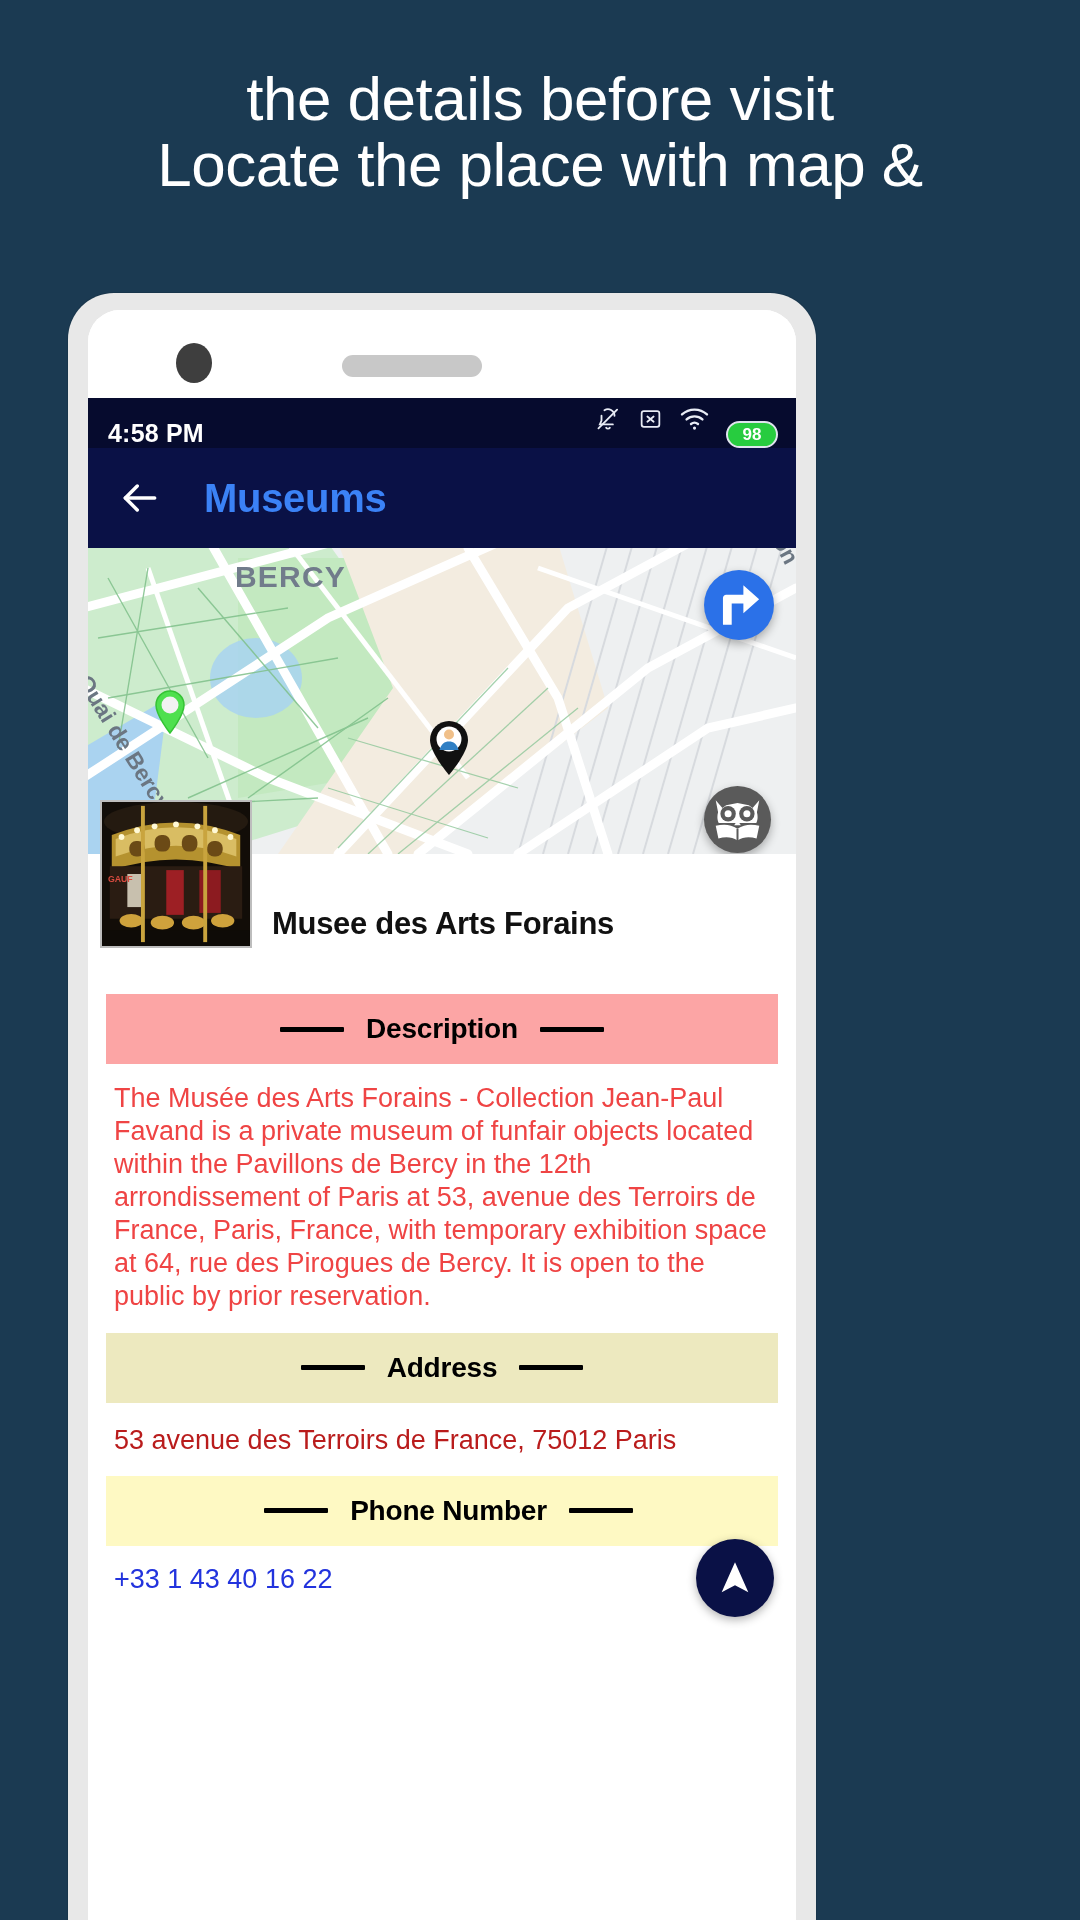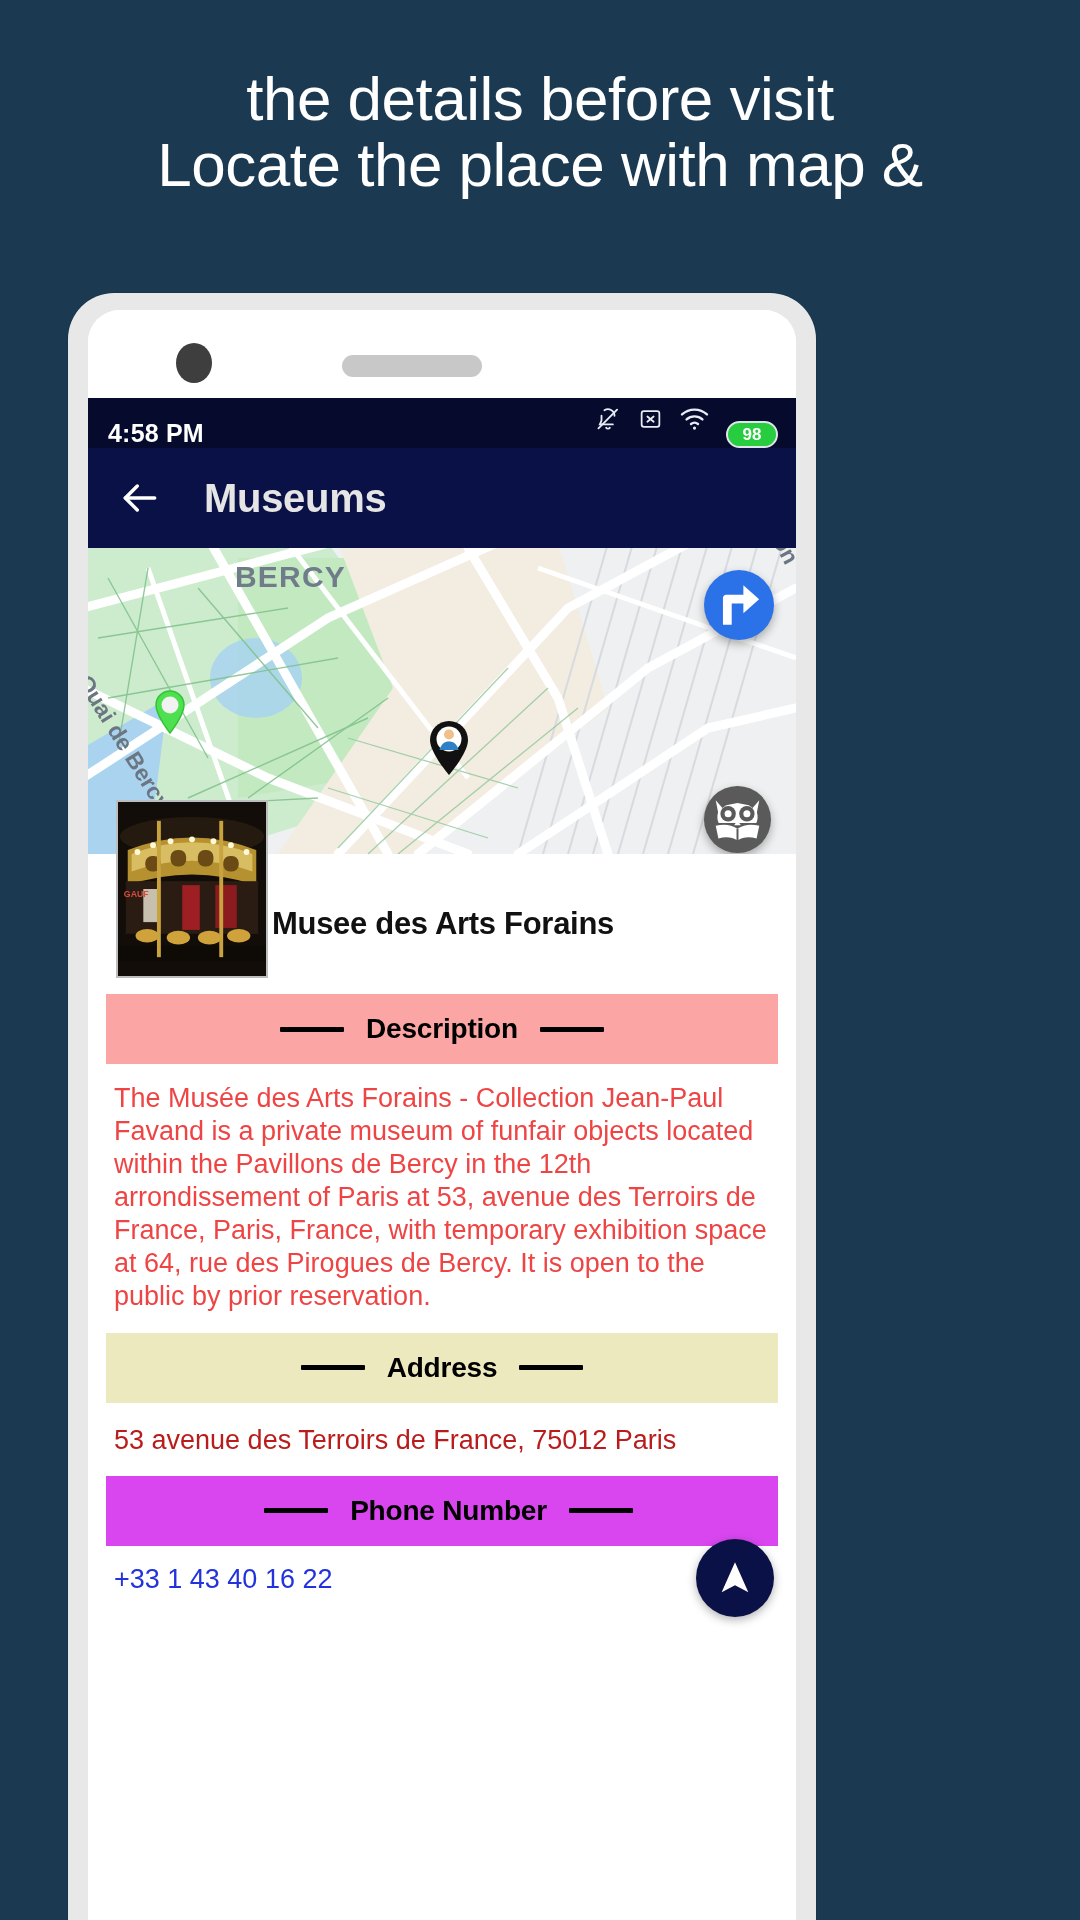--- a/index.html
+++ b/index.html
@@ -72,21 +72,21 @@
   }
 
   
   .appbar {
     height:100px; background:#0a1146;
     display:flex; align-items:center;
     padding-left:30px; gap:42px;
   }
   .back-arrow { width:44px; height:44px; }
   .appbar-title {
-    color:#e5e5e5; font-size:40px; font-weight:700; letter-spacing:-0.3px;
+    color:#3b82f6; font-size:40px; font-weight:700; letter-spacing:-0.3px;
   }
 
   
   .map {
     position:relative;
     height:306px;
     background:#eceff1;
     overflow:hidden;
   }
   .map svg { position:absolute; inset:0; width:100%; height:100%; }
@@ -130,22 +130,22 @@
 
   
   .place-card {
     position:relative;
     height:140px;
     background:#ffffff;
     display:flex; align-items:center;
   }
   .thumb {
     position:absolute;
-    left:28px; top:-54px;
-    width:152px; height:178px;
+    left:12px; top:-54px;
+    width:152px; height:148px;
     border:2px solid #bdbdbd;
     background:#120d08;
     overflow:hidden;
     z-index:5;
   }
   .thumb svg { display:block; width:100%; height:100%; }
   .place-title {
     margin-left:184px;
     font-size:31px; font-weight:700; color:#111;
     letter-spacing:-0.3px;
@@ -159,21 +159,21 @@
     gap:22px;
   }
   .section-head .dash {
     width:64px; height:5px; background:#000; border-radius:1px;
   }
   .section-head .stitle {
     font-size:28px; font-weight:700; color:#000; letter-spacing:-0.2px;
   }
   .sh-desc  { background:#fca5a5; }
   .sh-addr  { background:#ede9bf; }
-  .sh-phone { background:#d946ef;padding-left:13px; }
+  .sh-phone { background:#fef9c3;padding-left:13px; }
 
   .body-text {
     padding:18px 26px 20px 26px;
     font-size:27px;
     line-height:1.22;
     color:#ef4444;
   }
   .addr-text {
     padding:22px 26px 20px 26px;
     font-size:27px; color:#b91c1c;

